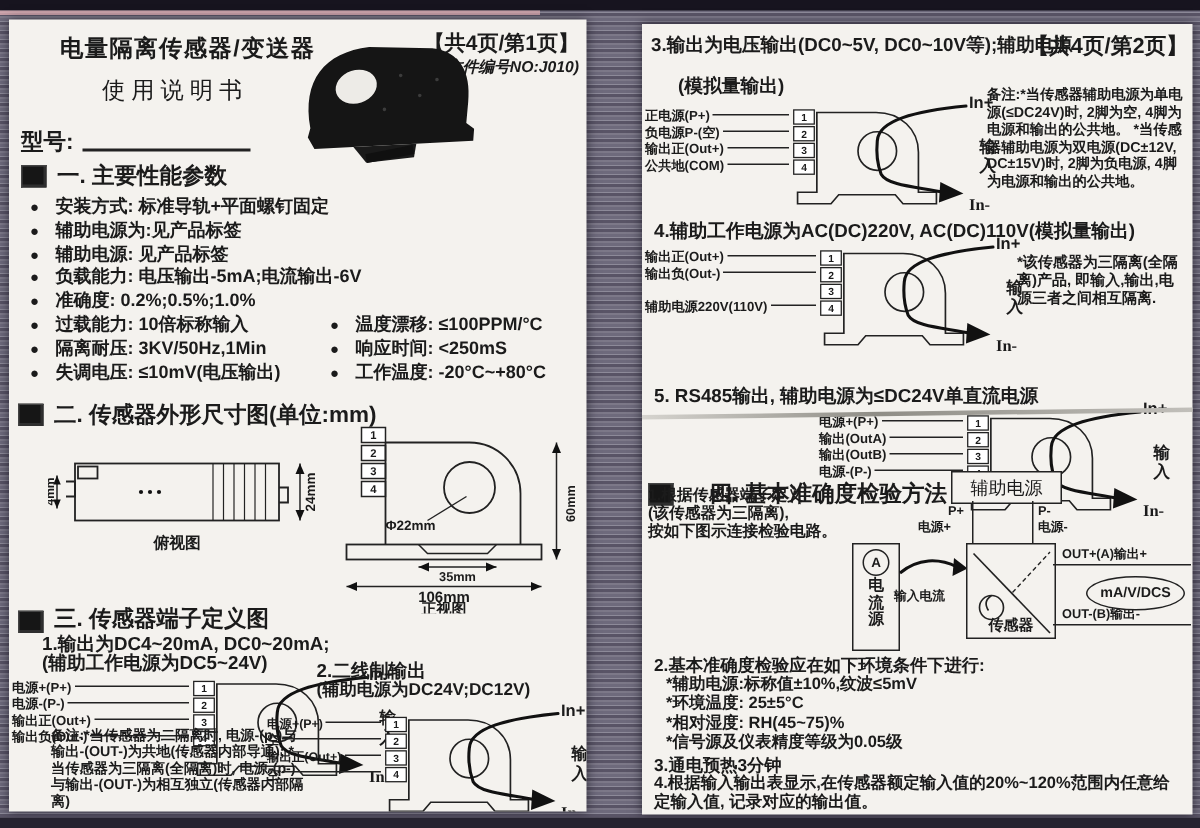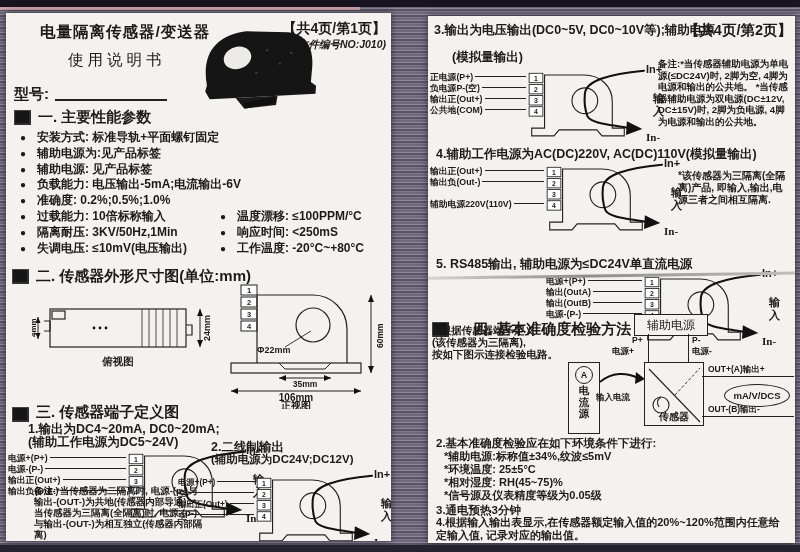--- a/index.html
+++ b/index.html
@@ -500,21 +500,21 @@
 
       <div class="outline" style="top:62px;"></div>
       <div class="clbl" style="left:140px;top:50px;">OUT+(A)输出+</div>
       <div class="outline" style="top:102px;"></div>
       <div class="clbl" style="left:140px;top:90px;">OUT-(B)输出-</div>
       <div class="cbox oval">mA/V/DCS</div>
     </div>
 
     <div class="abs b" style="left:8px;top:420px;font-size:11.5px;">2.基本准确度检验应在如下环境条件下进行:</div>
     <div class="abs b" style="left:16px;top:434px;font-size:11px;line-height:13px;">
-      <div>*辅助电源:标称值±34%,纹波≤5mV</div>
+      <div>*辅助电源:标称值±10%,纹波≤5mV</div>
       <div>*环境温度: 25±5°C</div>
       <div>*相对湿度: RH(45~75)%</div>
       <div>*信号源及仪表精度等级为0.05级</div>
     </div>
     <div class="abs b" style="left:8px;top:487px;font-size:11.5px;">3.通电预热3分钟</div>
     <div class="abs b" style="left:8px;top:500px;width:354px;font-size:11px;line-height:13px;">4.根据输入输出表显示,在传感器额定输入值的20%~120%范围内任意给定输入值, 记录对应的输出值。</div>
 
     <div class="crease"></div>
   </div>
 

